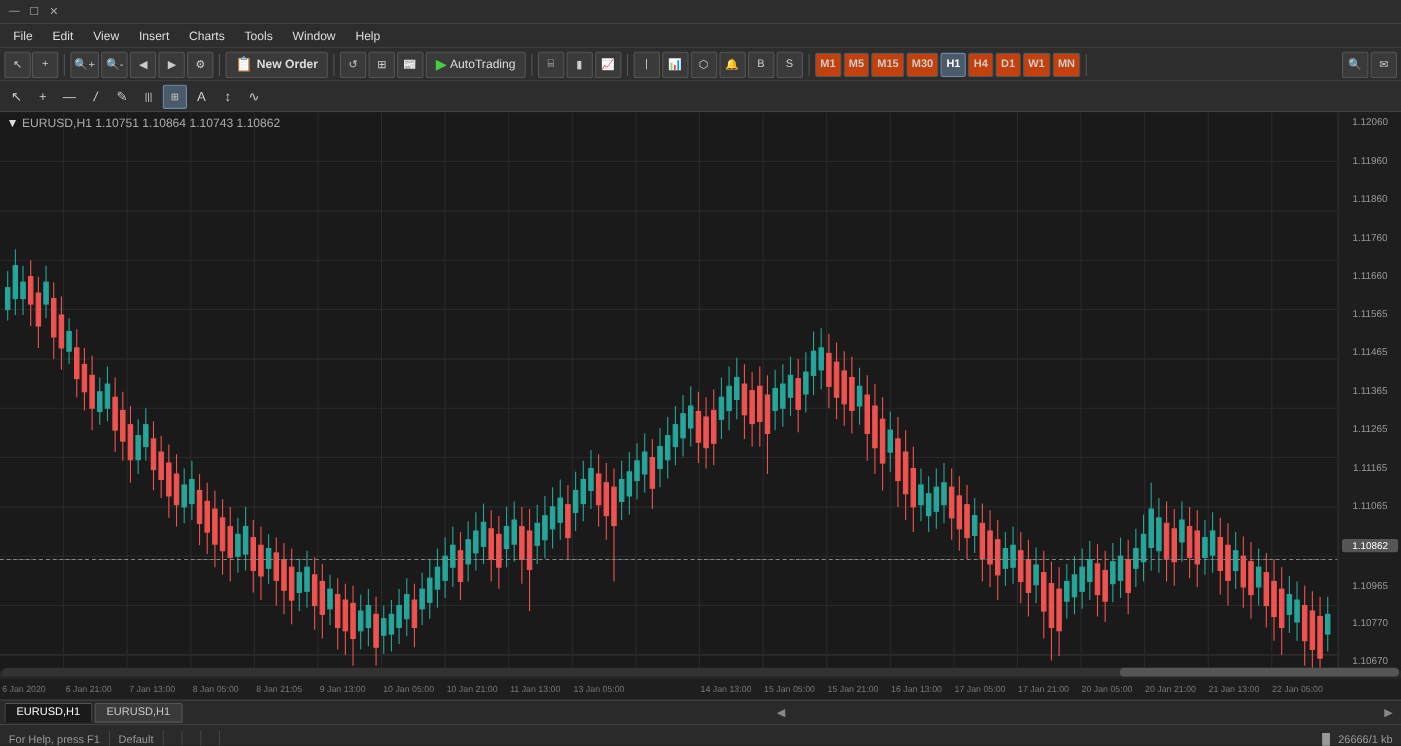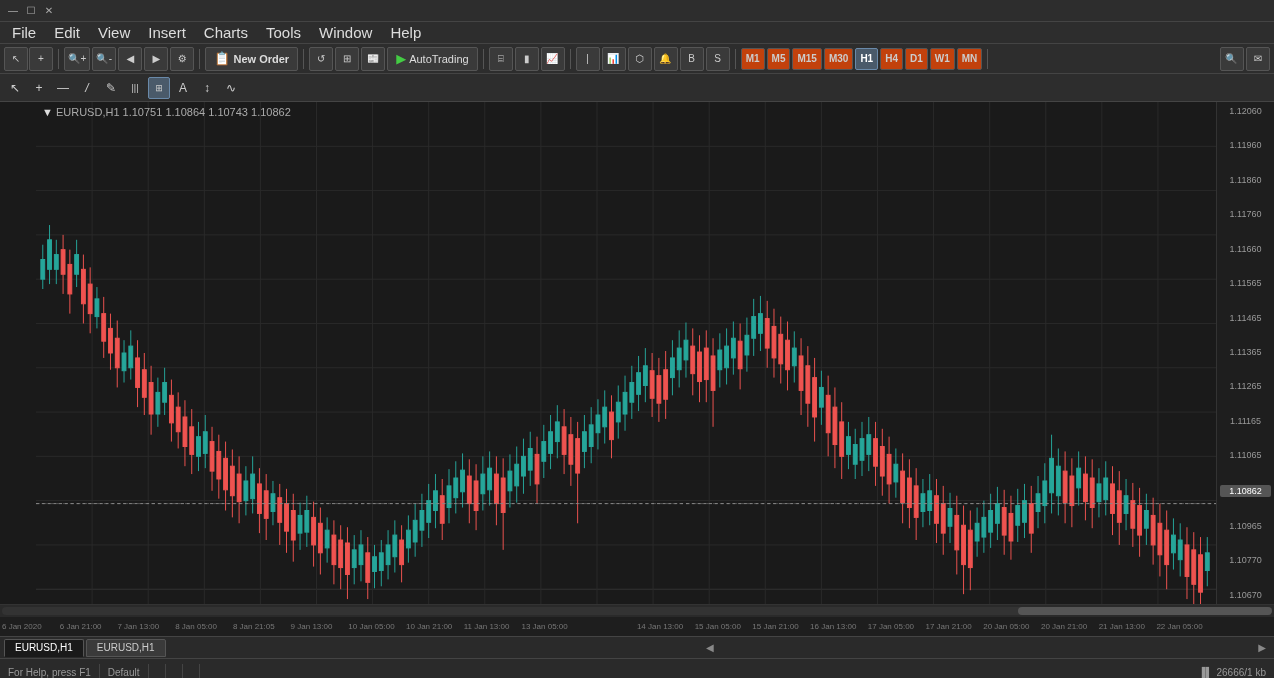--- a/index.html
+++ b/index.html
@@ -27,21 +27,21 @@
       display: flex;
       align-items: center;
       padding: 0 4px;
       border-bottom: 1px solid #444;
       gap: 2px;
     }
     .menu-item {
       padding: 2px 8px;
       color: #ddd;
       cursor: pointer;
-      font-size: 15px;
+      font-size: 11px;
       border-radius: 2px;
     }
 
     
     #toolbar1 {
       height: 30px;
       background: #2d2d2d;
       display: flex;
       align-items: center;
       padding: 0 4px;
@@ -312,21 +312,21 @@
   <div class="draw-btn" title="Horizontal Line">—</div>
   <div class="draw-btn" title="Trend Line" style="font-style:italic;">/</div>
   <div class="draw-btn" title="Pen">✎</div>
   <div class="draw-btn" title="Fibonacci" style="font-size:9px;">|||</div>
   <div class="draw-btn active" title="Objects panel" style="font-size:9px;">⊞</div>
   <div class="draw-btn" title="Text">A</div>
   <div class="draw-btn" title="Arrow">↕</div>
   <div class="draw-btn" title="Wave">∿</div>
 </div>
 
-<div id="chart-container" style="position: relative; display: flex; flex-direction: column; height: 502px; margin-left: 36px;">
+<div id="chart-container" style="position: relative; display: flex; flex-direction: column; height: 502px;">
 
   <div id="chart-info" style="position:absolute; top:4px; left:6px; z-index:10; font-size:11px; color:#aaa;">
     <span style="color:#ddd;">▼</span>
     <span> EURUSD,H1 </span>
     <span>1.10751  1.10864  1.10743  1.10862</span>
   </div>
 
   <div style="display:flex; flex:1;">
 
     <div style="flex:1; position:relative; overflow:hidden;">

